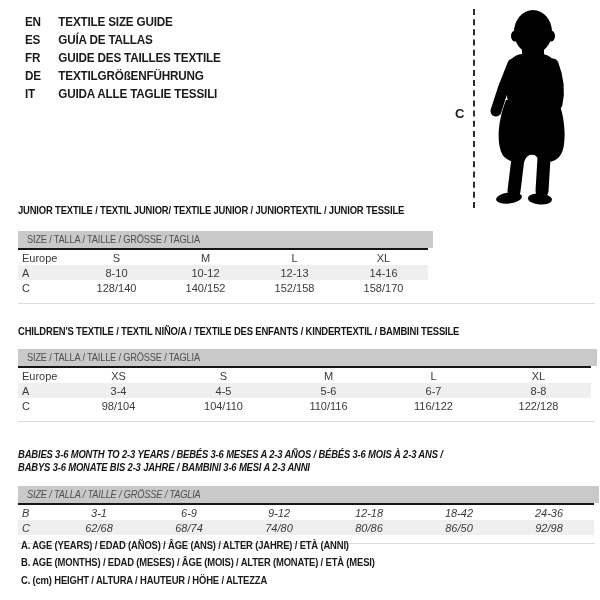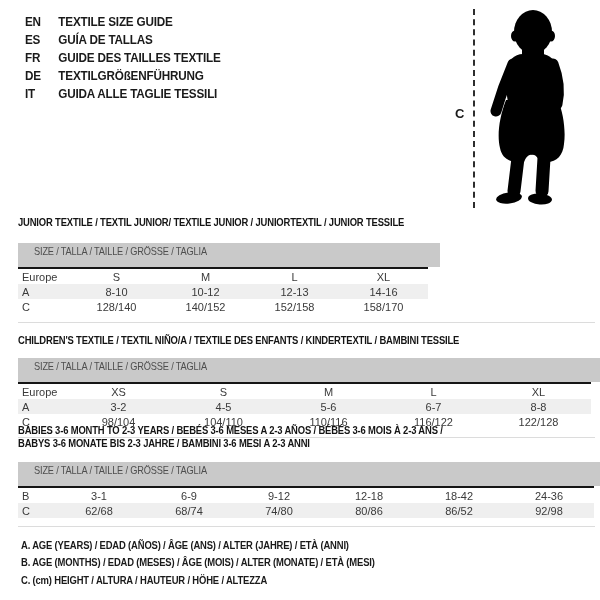--- a/index.html
+++ b/index.html
@@ -16,29 +16,29 @@
   }
   .lang-row{display:flex;line-height:18px;}
   .lang-code{width:37px;flex:0 0 37px;}
   
   .dashline{position:absolute;left:473px;top:9px;height:199px;width:0;
     border-left:2px dashed #2d2d2d;}
   .c-label{position:absolute;left:455px;top:106px;font-weight:bold;font-size:13px;}
   .silhouette{position:absolute;left:479px;top:8px;width:92px;height:200px;}
   
   .section{position:absolute;left:18px;}
-  #section-junior{top:216px;}
-  #section-children{top:334px;}
-  #section-babies{top:424px;}
+  #section-junior{top:204px;}
+  #section-children{top:325px;}
+  #section-babies{top:448px;font-style:italic;}
   .heading{
     font-weight:bold;font-size:11.5px;line-height:13px;letter-spacing:-0.2px;
     color:#141414;white-space:nowrap;transform:scaleX(0.82);transform-origin:left top;
   }
   .size-bar{
-    background:#c9c9c9;height:24px;line-height:13px;padding-left:16px;
+    background:#c9c9c9;height:17px;line-height:13px;padding-left:9px;
     white-space:nowrap;overflow:hidden;
   }
   #section-junior .size-bar{margin-top:14px;width:406px;}
   #section-children .size-bar{margin-top:11px;width:570px;}
   #section-babies .size-bar{margin-top:12px;width:572px;}
   .size-bar span{
     display:inline-block;color:#4e4e4e;font-size:10.5px;letter-spacing:-0.2px;
     transform:scaleX(0.88);transform-origin:left top;
   }
   table.size-table{
@@ -164,21 +164,21 @@
         <tr>
           <td>Europe</td>
           <td>XS</td>
           <td>S</td>
           <td>M</td>
           <td>L</td>
           <td>XL</td>
         </tr>
         <tr class="stripe">
           <td>A</td>
-          <td>3-2</td>
+          <td>3-4</td>
           <td>4-5</td>
           <td>5-6</td>
           <td>6-7</td>
           <td>8-8</td>
         </tr>
         <tr>
           <td>C</td>
           <td>98/104</td>
           <td>104/110</td>
           <td>110/116</td>
@@ -213,21 +213,21 @@
           <td>12-18</td>
           <td>18-42</td>
           <td>24-36</td>
         </tr>
         <tr class="stripe">
           <td>C</td>
           <td>62/68</td>
           <td>68/74</td>
           <td>74/80</td>
           <td>80/86</td>
-          <td>86/52</td>
+          <td>86/50</td>
           <td>92/98</td>
         </tr>
       </tbody>
   </table>
   <div class="divider"></div>
 </section>
 
 <div class="footnotes">
 
 <div class="footnote-line">A. AGE (YEARS) / EDAD (AÑOS) / ÂGE (ANS) / ALTER (JAHRE) / ETÀ (ANNI)</div>

